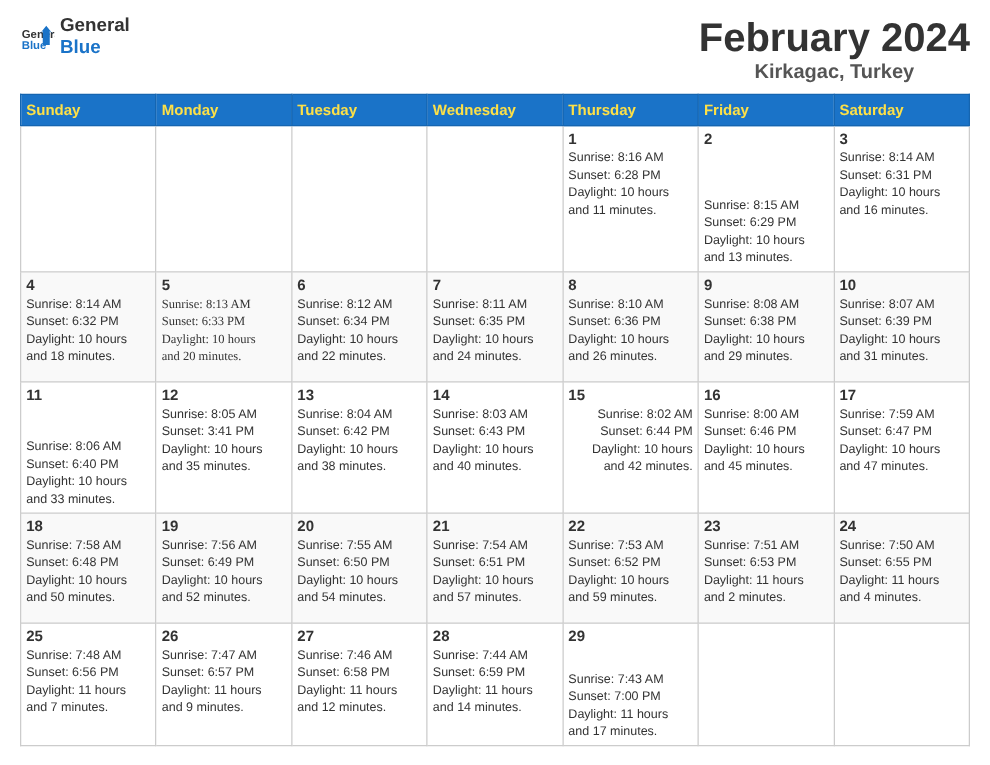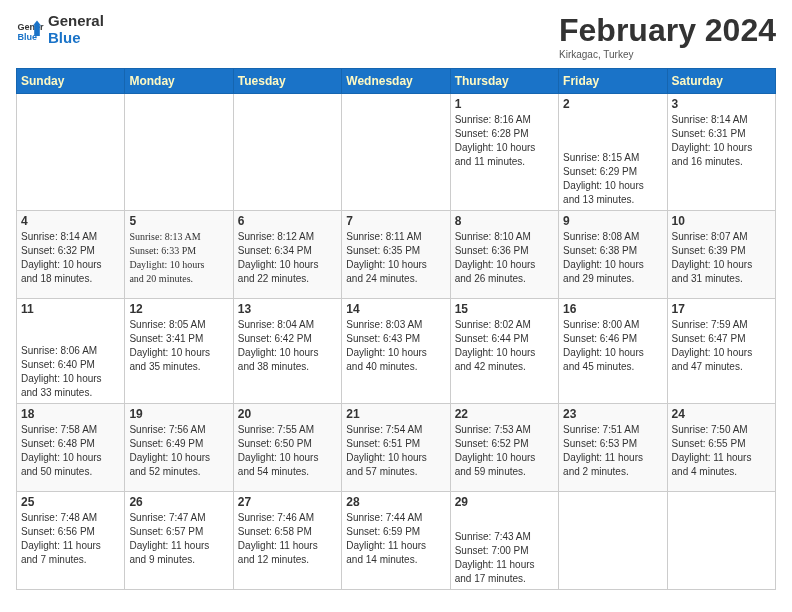--- a/index.html
+++ b/index.html
@@ -26,39 +26,40 @@
     .logo {
       display: flex;
       align-items: center;
       gap: 4px;
     }
     .logo-icon {
       width: 28px;
       height: 28px;
     }
     .title-section {
-      text-align: left;
+      text-align: center;
     }
     .month-year {
       font-size: 32px;
       font-weight: bold;
       color: #333;
     }
     .location {
-      font-size: 10px;
+      font-size: 16px;
       color: #555;
+      font-weight: bold;
     }
     table {
       width: 100%;
       border-collapse: collapse;
       table-layout: fixed;
     }
     thead th {
       background-color: #1a73c8;
-      color: #fef9c3;
+      color: #fde047;
       font-size: 12px;
       font-weight: bold;
       padding: 5px 4px;
       text-align: left;
       border: 1px solid #1565b0;
     }
     tbody td {
       border: 1px solid #ccc;
       vertical-align: top;
       padding: 3px 4px;
@@ -220,21 +221,21 @@
           </td>
           <td>
             <div class="day-num">14</div>
             <div class="day-info" style="white-space: pre-line;">Sunrise: 8:03 AM
 Sunset: 6:43 PM
 Daylight: 10 hours
 and 40 minutes.</div>
           </td>
           <td>
             <div class="day-num">15</div>
-            <div class="day-info" style="white-space: pre-line;">Sunrise: 8:02 AM
+            <div class="day-info" style="white-space: pre-line; text-align: right;">Sunrise: 8:02 AM
 Sunset: 6:44 PM
 Daylight: 10 hours
 and 42 minutes.</div>
           </td>
           <td>
             <div class="day-num">16</div>
             <div class="day-info" style="white-space: pre-line;">Sunrise: 8:00 AM
 Sunset: 6:46 PM
 Daylight: 10 hours
 and 45 minutes.</div>

